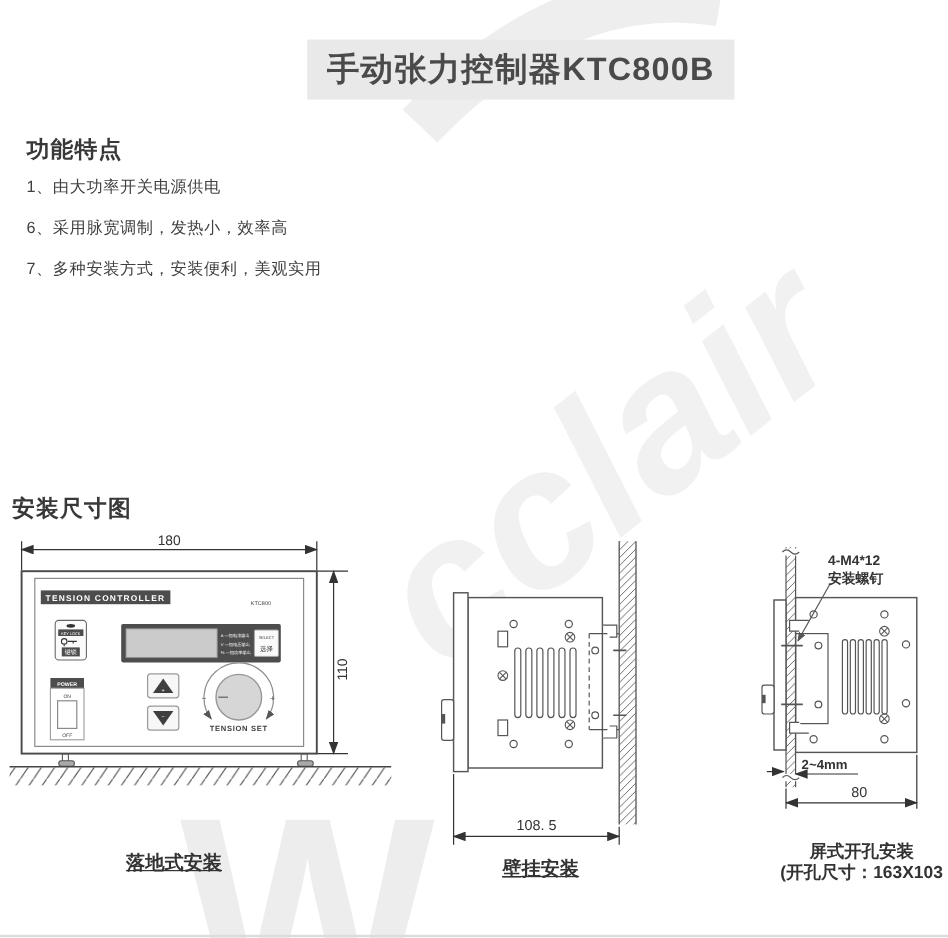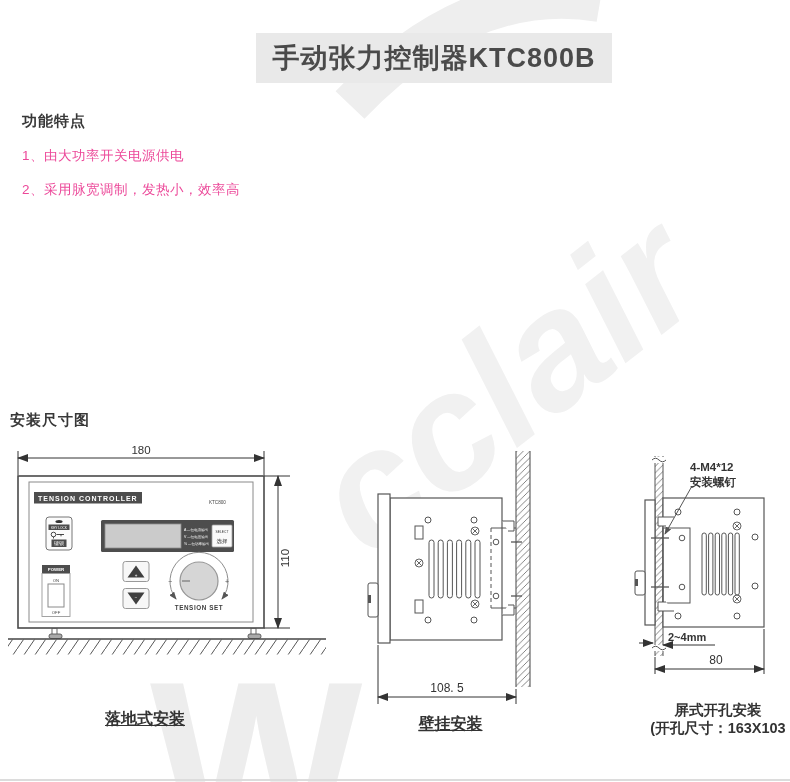--- a/index.html
+++ b/index.html
@@ -4,25 +4,25 @@
 <style>
   html,body{margin:0;padding:0;background:#fff;}
   body{font-family:"Liberation Sans","DejaVu Sans",sans-serif;}
   .page{position:relative;width:790px;height:782px;background:#fff;overflow:hidden;}
   .layer{position:absolute;inset:0;}
   .content{z-index:1;}
   .wm{z-index:0;}
   .title-wrap{position:absolute;left:0;top:33px;width:100%;text-align:center;padding-left:39px;}
   .title-box{display:inline-block;background:#e9e9e9;color:#4a4a4a;font-size:27px;font-weight:bold;
              padding:7px 16px;letter-spacing:1px;}
-  .sec-heading{position:absolute;font-size:15px;font-weight:bold;color:#383838;letter-spacing:1px;}
+  .sec-heading{position:absolute;font-size:19px;font-weight:bold;color:#383838;letter-spacing:1px;}
   #features-heading{left:22px;top:112px;}
   #install-heading{left:10px;top:411px;text-align:center;}
   .feature-list{position:absolute;left:22px;top:139px;margin:0;padding:0;list-style:none;}
-  .feature-list li{line-height:34px;font-size:13.5px;color:#ec4899;letter-spacing:0.5px;}
+  .feature-list li{line-height:34px;font-size:13.5px;color:#404040;letter-spacing:0.5px;}
   .diagram{position:absolute;}
   #svg-floor{left:6px;top:441px;}
   #svg-wall{left:356px;top:443px;}
   #svg-panel{left:612px;top:438px;}
   .caption{position:absolute;color:#333;font-weight:bold;text-align:center;}
   #caption-floor{left:85px;top:709px;width:120px;font-size:16px;text-decoration:underline;}
   #caption-wall{left:398px;top:714px;width:105px;font-size:16px;text-decoration:underline;}
   #caption-panel{left:638px;top:702px;width:160px;font-size:14.5px;line-height:17.5px;}
   .bottom-rule{position:absolute;left:0;top:779px;width:790px;height:2px;background:#dcdcdc;}
   svg text{font-family:"Liberation Sans","DejaVu Sans",sans-serif;}
@@ -54,21 +54,22 @@
 
   <div class="layer content">
 
     <div class="title-wrap">
       <div class="title-box">手动张力控制器KTC800B</div>
     </div>
 
     <div class="sec-heading" id="features-heading">功能特点</div>
     <ul class="feature-list">
       <li>1、由大功率开关电源供电</li>
-      <li>2、采用脉宽调制，发热小，效率高</li>
+      <li>6、采用脉宽调制，发热小，效率高</li>
+      <li>7、多种安装方式，安装便利，美观实用</li>
     </ul>
 
     <div class="sec-heading" id="install-heading">安装尺寸图</div>
 
     <svg class="diagram" id="svg-floor" width="330" height="232" viewBox="0 0 330 232">
 
       <g stroke="#333" stroke-width="1" fill="none">
         <line x1="12" y1="34" x2="12" y2="10"></line>
         <line x1="258" y1="34" x2="258" y2="10"></line>
         <line x1="12" y1="17" x2="258" y2="17" marker-start="url(#arr)" marker-end="url(#arr)"></line>

